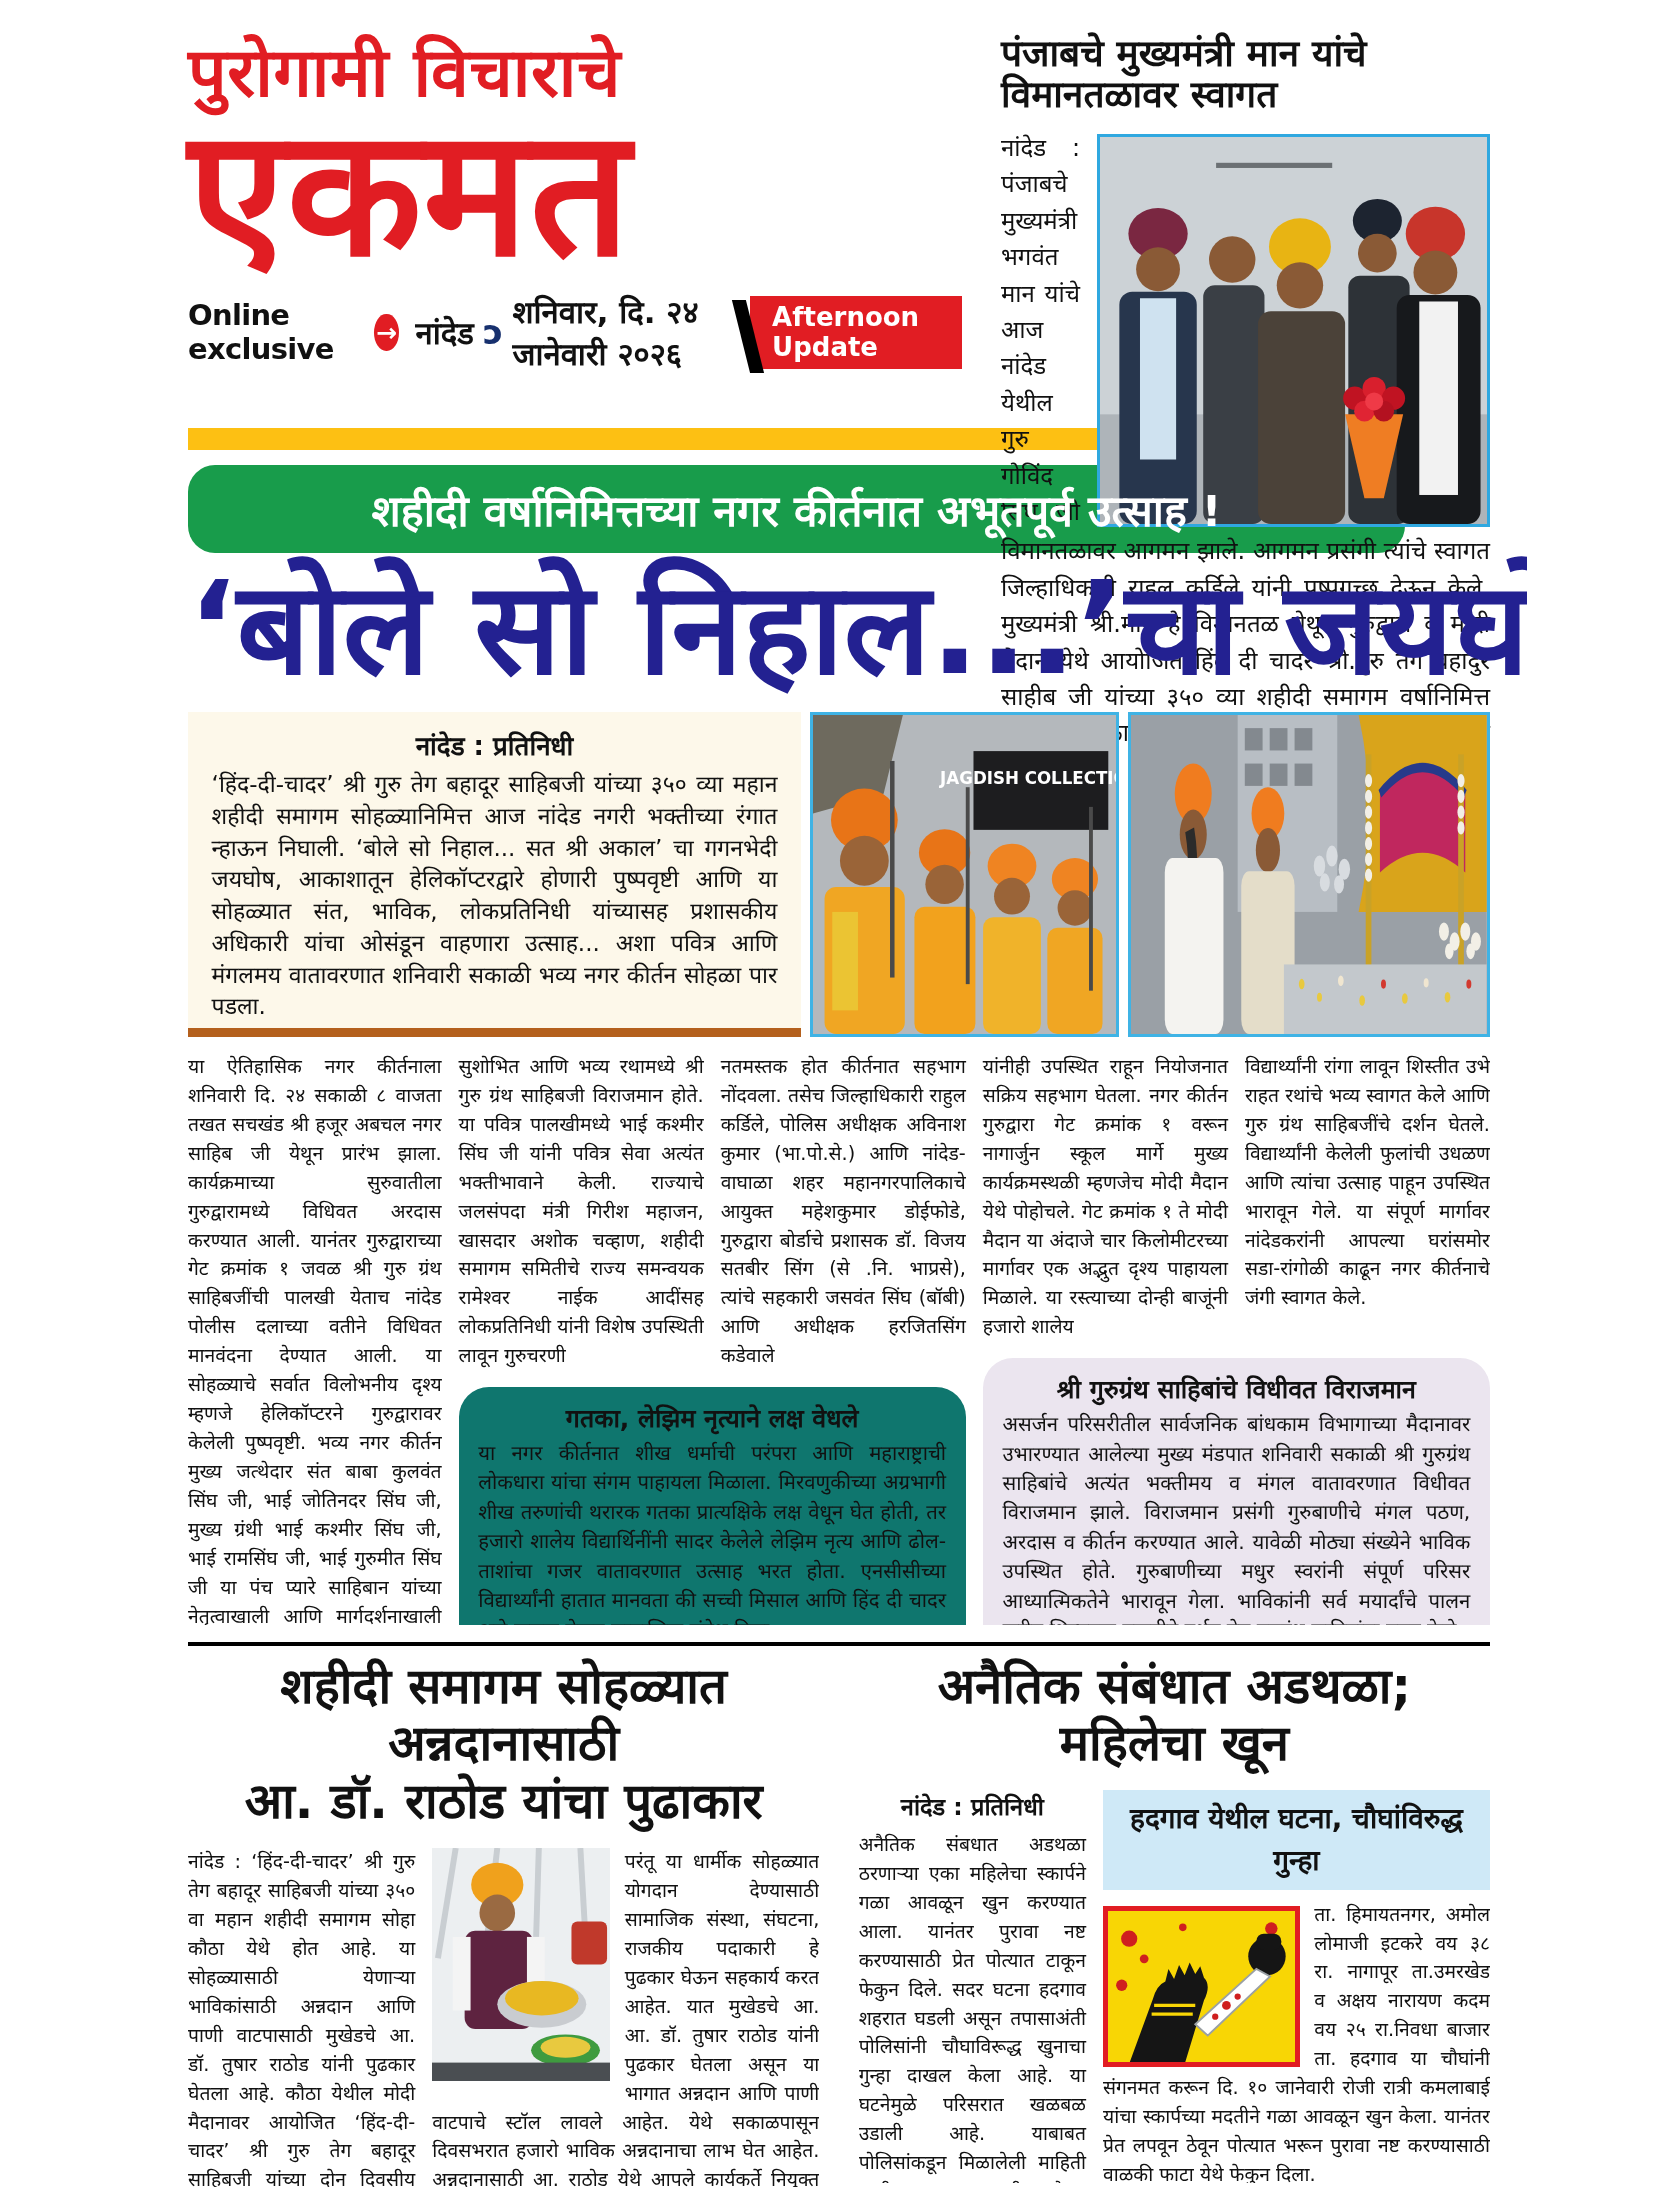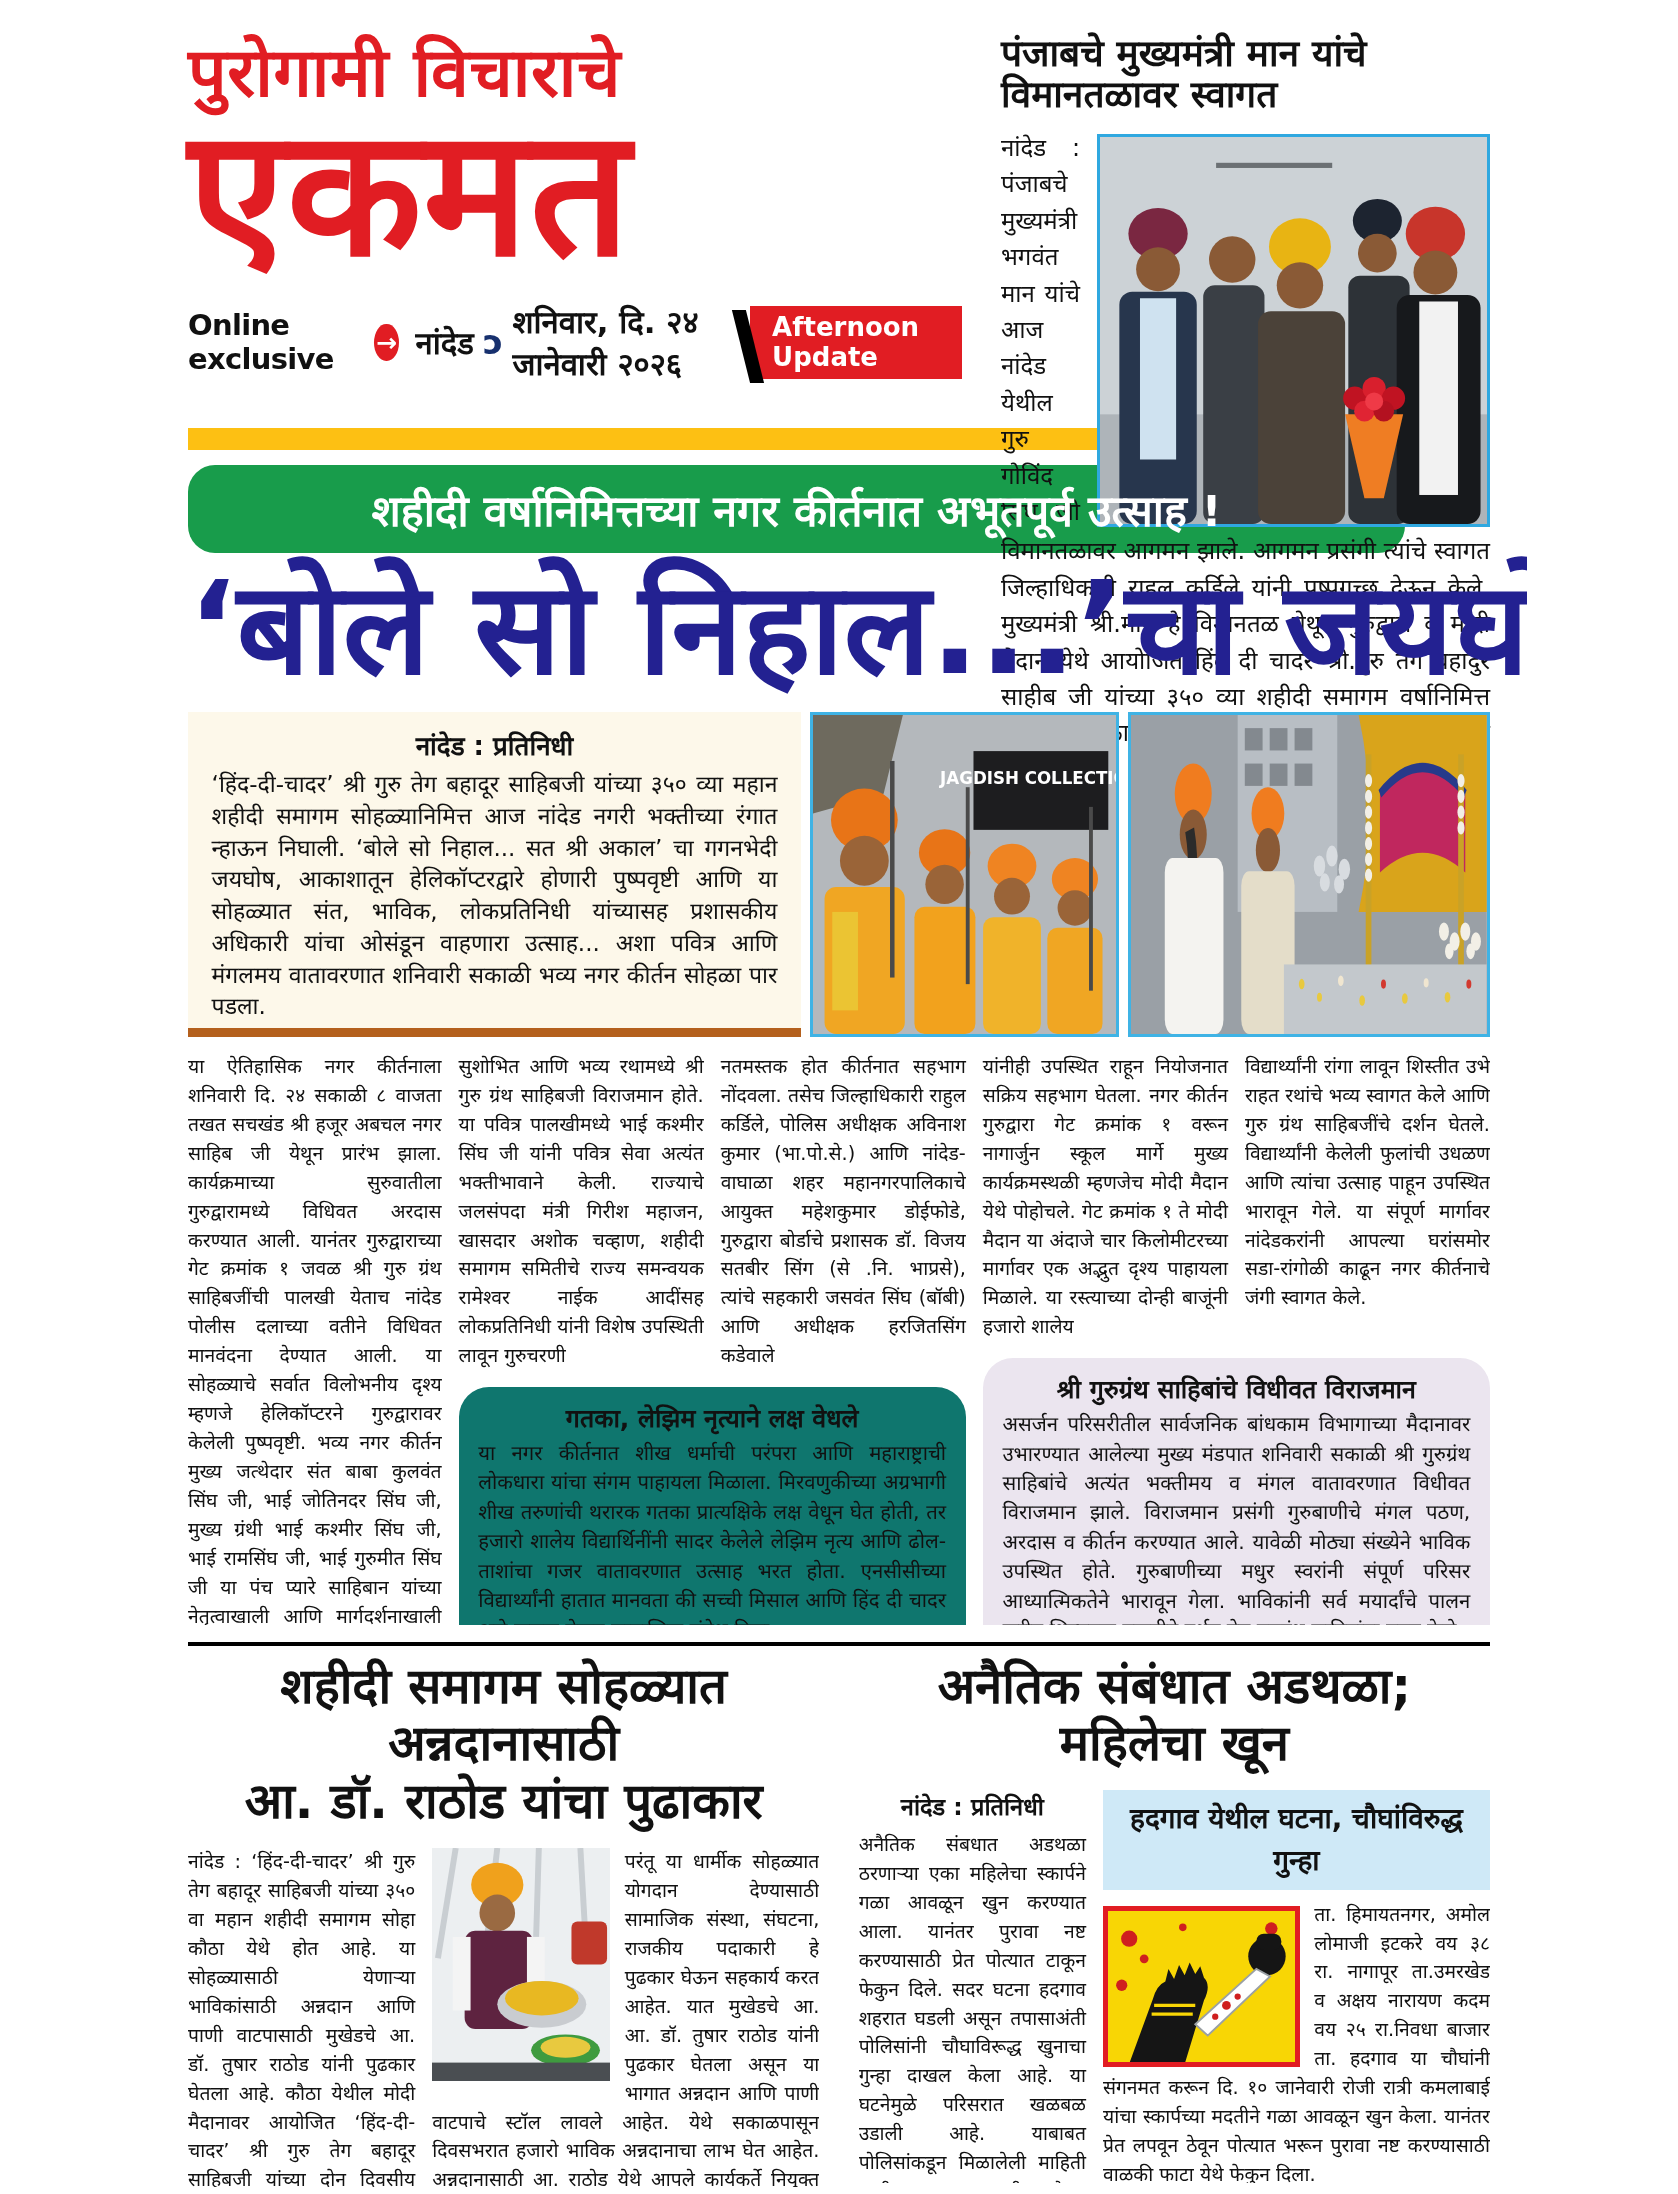--- a/index.html
+++ b/index.html
@@ -6,21 +6,21 @@
   html,body { background:#ffffff; }
   body { font-family:"DejaVu Sans", "Liberation Sans", sans-serif; color:#111; }
   .page { position:relative; width:1376px; height:2194px; margin:0 auto; background:#fff;
           padding:30px 37px 0 37px; overflow:hidden; }
 
   
   .header { display:flex; gap:39px; height:387px; }
   .mast { width:774px; flex:0 0 auto; padding-top:6.6px; }
   .mast-tagline { color:#e11d23; font-weight:700; font-size:68px; line-height:1.05; letter-spacing:0.7px; }
   .mast-title { color:#e11d23; font-weight:800; font-size:176px; line-height:0.98; letter-spacing:1.3px; }
-  .meta-row { display:flex; align-items:center; gap:17px; margin-top:20px; }
+  .meta-row { display:flex; align-items:center; gap:17px; margin-top:10px; }
   .online { font-weight:700; font-size:29px; letter-spacing:-0.7px; }
   .arrow-badge { width:37px; height:37px; border-radius:50%; background:#e11d23; color:#fff;
                  display:flex; align-items:center; justify-content:center; font-size:25px; font-weight:700; }
   .dateline { font-weight:700; font-size:31px; display:flex; align-items:center; gap:9.2px; }
   .date-sep { color:#17306e; font-weight:800; font-size:34px; }
   .afternoon { position:relative; background:#e11d23; color:#fff; font-weight:700; font-size:26px;
                padding:6.6px 17px 6.6px 22px; margin-left:11.8px; }
   .afternoon .notch { position:absolute; left:-9.2px; top:3.9px; bottom:-3.9px; width:14.4px; background:#000;
                transform:skewX(14deg); }
 

